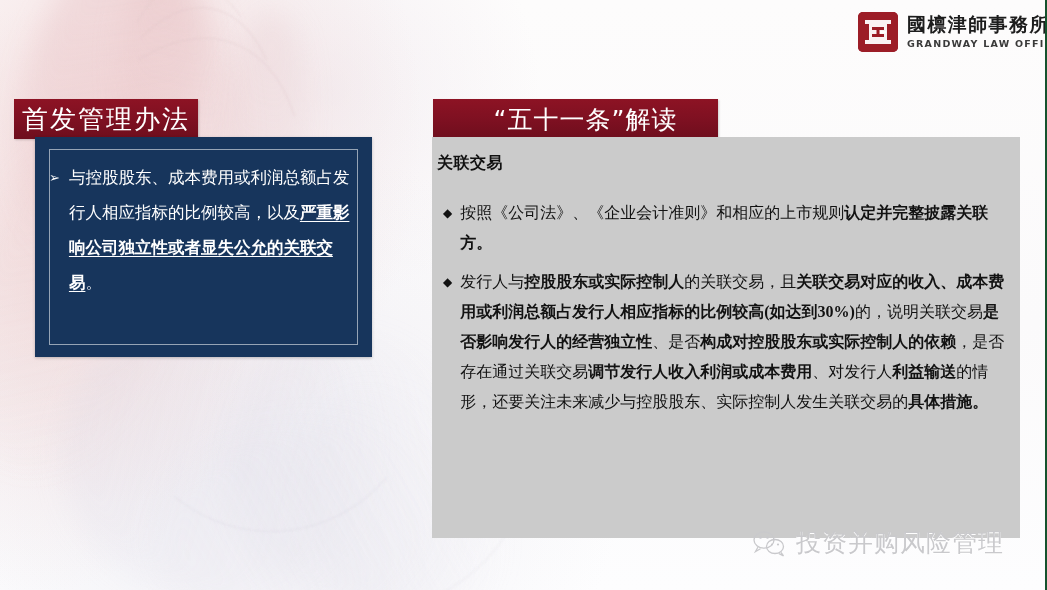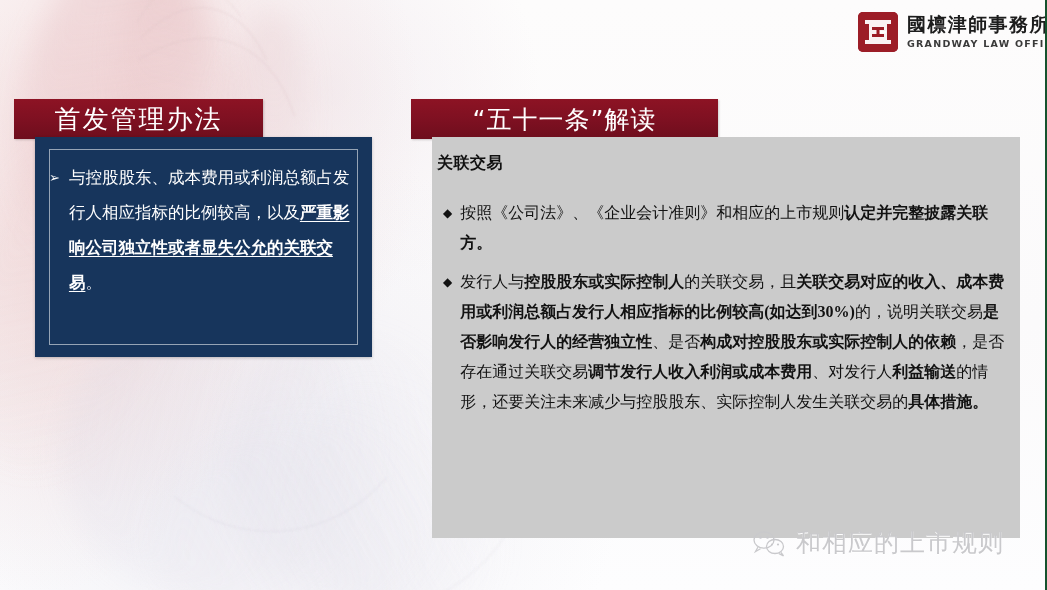--- a/index.html
+++ b/index.html
@@ -95,26 +95,26 @@
     position: absolute;
     color: #ffffff;
     background: linear-gradient(180deg, #8d1324 0%, #7d1021 55%, #6e0e1d 100%);
     display: flex;
     align-items: center;
     justify-content: center;
     font-family: "DejaVu Sans", "Liberation Sans", sans-serif;
     box-shadow: 1px 1px 2px rgba(0,0,0,.18);
   }
   .banner-left {
-    left: 14px; top: 99px; width: 249px; height: 40px;
+    left: 14px; top: 99px; width: 184px; height: 40px;
     font-size: 26px; letter-spacing: 2px; align-items: center;
   }
   .banner-right {
-    left: 411px; top: 99px; width: 307px; height: 40px;
-    font-size: 25px; letter-spacing: 1px;
+    left: 433px; top: 99px; width: 265px; height: 40px;
+    font-size: 25px; letter-spacing: 1px; padding-left: 20px;
   }
   .navy-box {
     position: absolute;
     left: 35px; top: 137px; width: 337px; height: 220px;
     background: #17355c;
     box-shadow: 0 1px 3px rgba(0,0,0,.22);
   }
   .navy-inner {
     position: absolute;
     left: 14px; top: 12px; right: 14px; bottom: 12px;
@@ -267,16 +267,16 @@
           <path d="M29 23.5 L31.5 27 L27 24.6"></path>
         </g>
         <g fill="#c9c9cc">
           <circle cx="8.5" cy="8.5" r="1.3"></circle>
           <circle cx="15.5" cy="8.5" r="1.3"></circle>
           <circle cx="20" cy="15.5" r="1.1"></circle>
           <circle cx="26" cy="15.5" r="1.1"></circle>
         </g>
       </svg>
     </span>
-    <span class="wm-text">和相应的上市规则</span>
+    <span class="wm-text">投资并购风险管理</span>
   </div>
 
 </div>
 
 </body></html>

